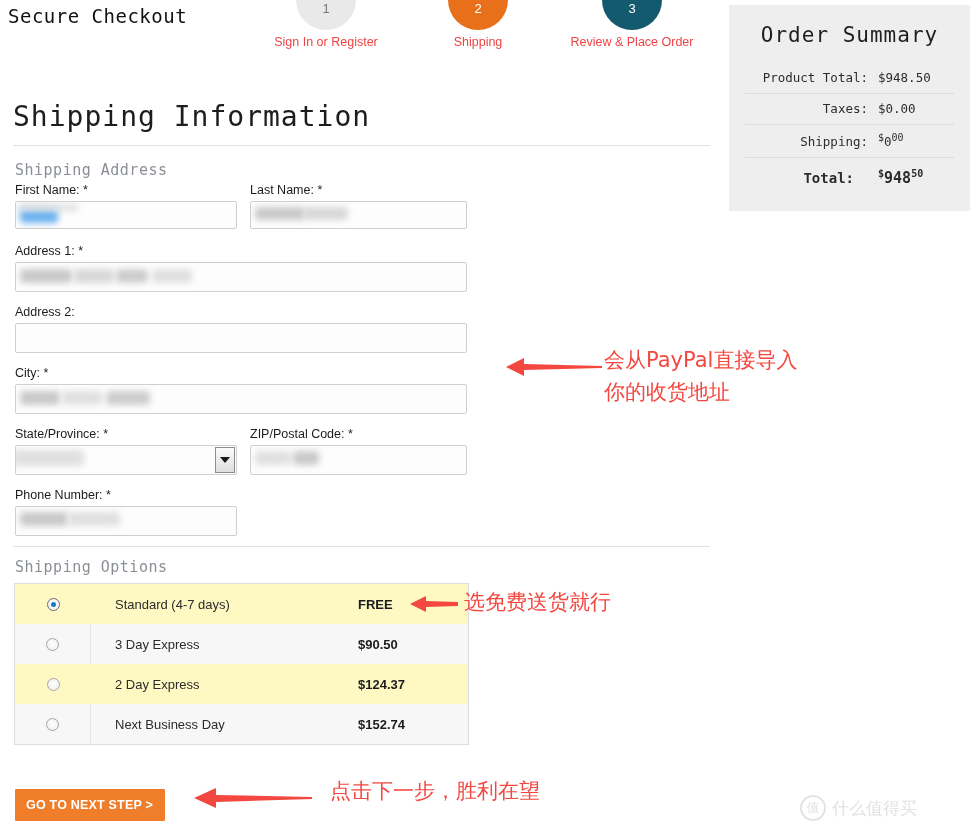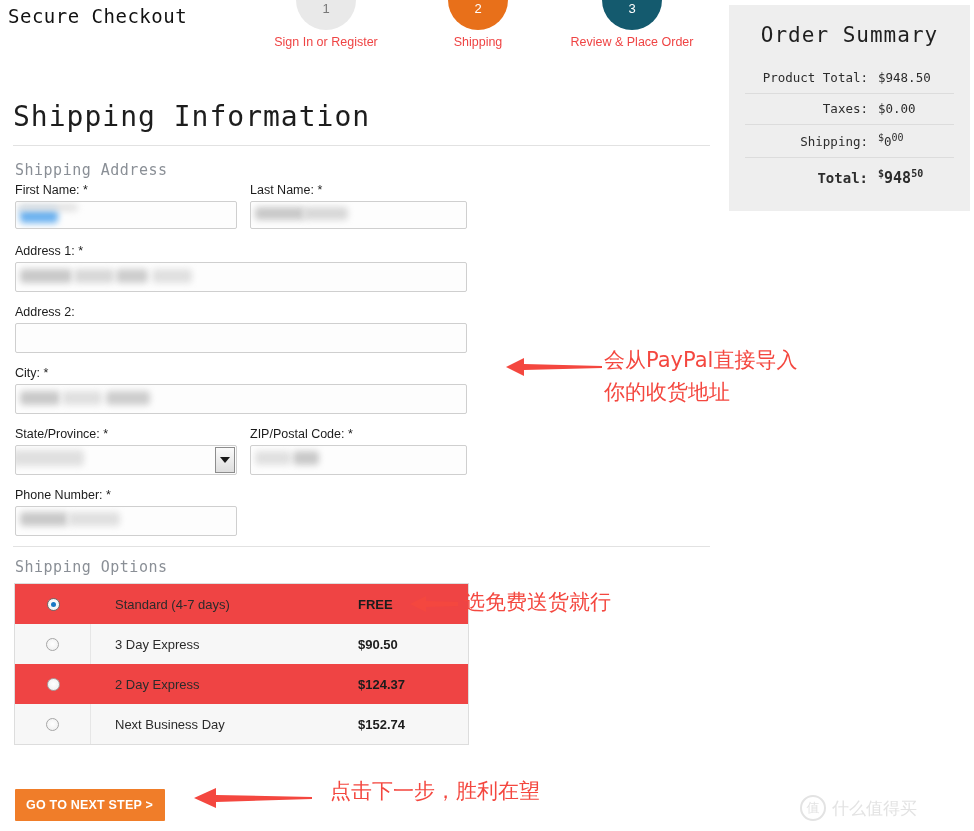--- a/index.html
+++ b/index.html
@@ -100,21 +100,21 @@
     display: block; width: 0; height: 0;
     border-left: 5px solid transparent;
     border-right: 5px solid transparent;
     border-top: 6px solid #1a1a1a;
   }
 
   
   #ship-table {
     position: absolute; left: 14px; top: 583px;
     width: 455px; border: 1px solid #dddddd;
-    background: #ef4444; box-sizing: border-box;
+    background: #fef9c3; box-sizing: border-box;
   }
   .ship-row { display: flex; align-items: center; height: 40px; }
   .ship-row.alt { background: #f7f7f7; }
   .ship-row.alt .radio-cell { border-right: 1px solid #e6e6e6; }
   .radio-cell {
     width: 76px; display: flex; align-items: center; justify-content: center;
     height: 100%; box-sizing: border-box;
   }
   .radio {
     width: 13px; height: 13px; border-radius: 50%;
@@ -158,21 +158,21 @@
   .os-row {
     display: flex; align-items: baseline; justify-content: flex-end;
     font-family: "DejaVu Sans Mono", "Liberation Mono", monospace;
     font-size: 12.5px; color: #2c2c2c;
     padding: 7px 0 8px 0;
     border-bottom: 1px solid #dcdcdc;
   }
   .os-row:last-child { border-bottom: none; }
   .os-label { text-align: right; padding-right: 10px; white-space: nowrap; }
   .os-value { width: 76px; text-align: left; white-space: nowrap; }
-  .os-row.total { font-weight: bold; font-size: 14px; padding-top: 10px; }
+  .os-row.total { font-weight: bold; font-size: 14px; padding-top: 10px; gap: 14px; }
   .os-row.total .os-label { font-size: 14px; }
   .money-big { font-size: 15px; font-weight: bold; }
   .money-sup { font-size: 10px; vertical-align: super; font-weight: bold; }
   .money-sup-pre { font-size: 10px; vertical-align: super; }
 
   
   .anno-text {
     position: absolute;
     color: #f4473f;
     font-family: "DejaVu Sans", sans-serif;

